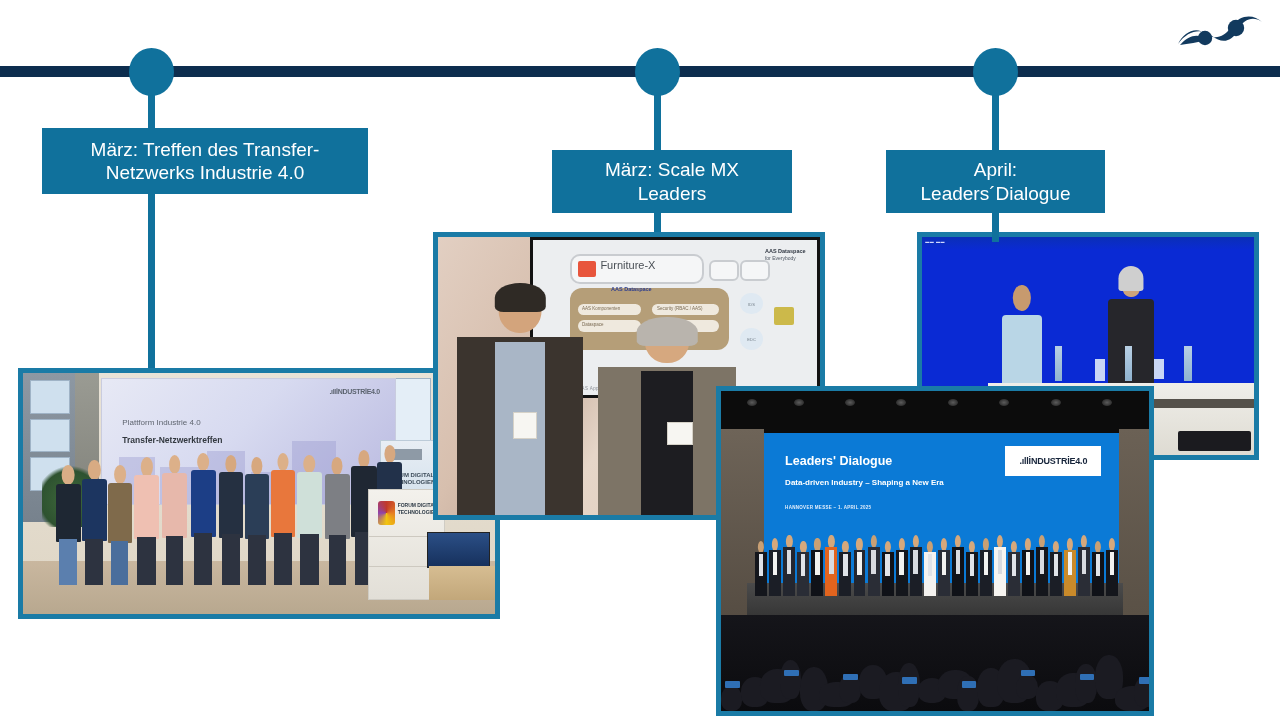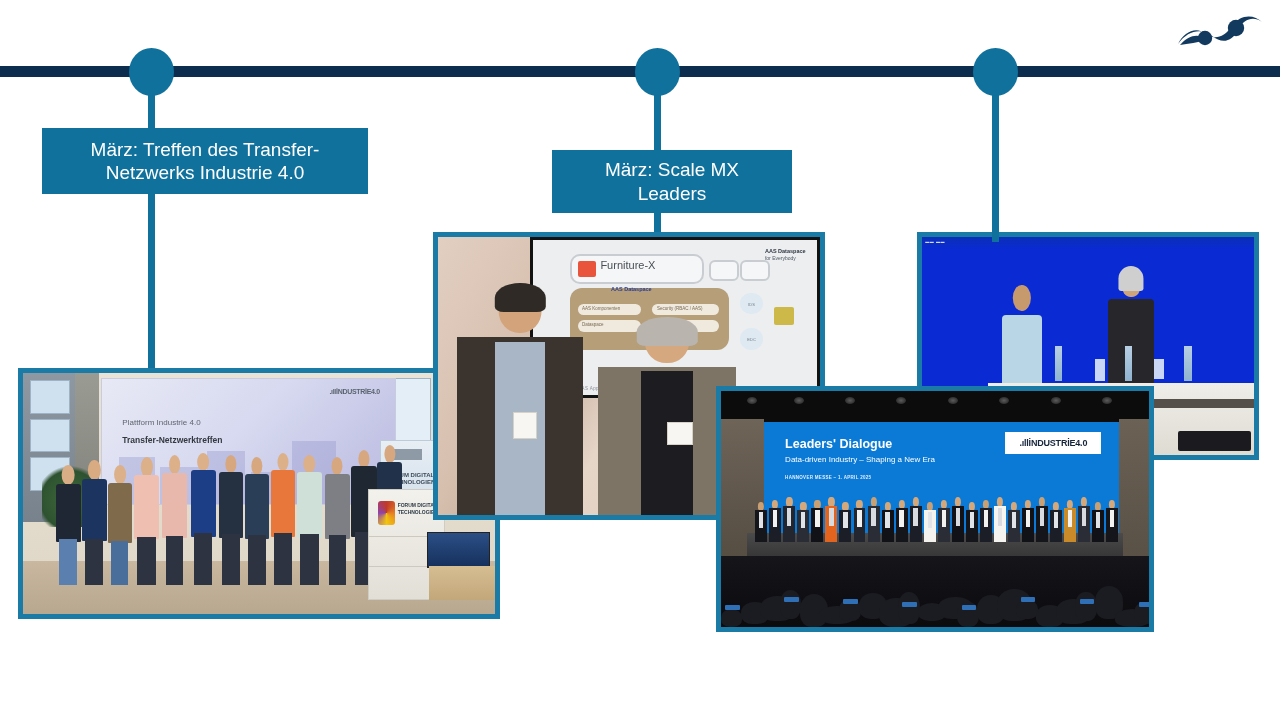--- a/index.html
+++ b/index.html
@@ -181,21 +181,21 @@
     background:radial-gradient(ellipse,#5c5c5c,#1b1b1b);border-radius:50%;}
   .p4 .sidewall{position:absolute;left:0;top:12%;width:10%;height:58%;
     background:linear-gradient(#6e6458,#564d43);}
   .p4 .sidewall-r{position:absolute;right:0;top:12%;width:7%;height:58%;
     background:linear-gradient(#6b6counterfeit,#5a5146);}
   .p4 .bigscreen{
     position:absolute;left:10%;top:13%;width:83%;height:47%;
     background:#0b7ad6;
   }
   .p4 .bs-title{position:absolute;left:6%;top:14%;font-size:12.5px;font-weight:bold;color:#fff;}
-  .p4 .bs-sub{position:absolute;left:6%;top:30%;font-size:8px;font-weight:normal;color:#fff;}
+  .p4 .bs-sub{position:absolute;left:6%;top:30%;font-size:8px;font-weight:bold;color:#fff;}
   .p4 .bs-date{position:absolute;left:6%;top:48%;font-size:4.5px;font-weight:bold;color:#e3eefb;letter-spacing:.3px;}
   .p4 .bs-logo{
     position:absolute;right:5%;top:9%;width:27%;height:20%;
     background:#fff;display:flex;align-items:center;justify-content:center;
   }
   .p4 .bs-logo span{font-size:9px;font-weight:bold;color:#16243a;letter-spacing:-.2px;}
   .p4 .stage-floor{position:absolute;left:6%;top:60%;width:88%;height:12%;
     background:linear-gradient(#4b4b4b,#333);}
   .p4 .stage-front{position:absolute;left:6%;top:72%;width:88%;height:5%;background:#262626;}
   .p4 .gp{position:absolute;}
@@ -243,20 +243,26 @@
       </span>
   </div>
 
   <div class="label-box" style="left:552px;top:150px;width:240px;height:63px;font-size:19px;">
     <span>
         <span style="display: block;">März: Scale MX</span>
         <span style="display: block;">Leaders</span>
       </span>
   </div>
 
+  <div class="label-box" style="left:886px;top:150px;width:219px;height:63px;font-size:19px;">
+    <span>
+        <span style="display: block;">April:</span>
+        <span style="display: block;">Leaders´Dialogue</span>
+      </span>
+  </div>
 
   <div class="photo p3" style="left:917px;top:232px;width:342px;height:228px;">
     <div class="canvas">
       <div class="bg"></div>
       <div class="bg2"></div>
       <div class="corner">▬▬ ▬▬</div>
 
       <div class="pp" style="left:24%;top:22%;width:12%;height:46%;">
         <div class="head" style="top:0;width:46%;height:26%;background:#c79a6e;"></div>
         <div class="head" style="top:-4%;width:62%;height:44%;background:#8d6a3c;border-radius:48% 48% 36% 36%;z-index:-1;"></div>
@@ -448,21 +454,21 @@
       <div class="man" style="left:42%;width:36%;height:70%;">
         <div class="head" style="top:0;width:32%;height:22%;background:#d6a87f;"></div>
         <div class="head" style="top:-2%;width:44%;height:15%;background:#b9b4ad;border-radius:50% 50% 16% 16%;"></div>
         <div class="torso" style="top:24%;height:76%;background:#7d7466;"></div>
         <div class="torso" style="top:26%;left:31%;width:38%;height:74%;background:#1d1d21;"></div>
         <div class="badge" style="left:50%;top:52%;width:17%;height:11%;"></div>
       </div>
     </div>
   </div>
 
-  <div class="photo p4" style="left:716px;top:386px;width:438px;height:246px;">
+  <div class="photo p4" style="left:716px;top:386px;width:438px;height:330px;">
     <div class="canvas">
       <div class="bg"></div>
       <div class="ceil"></div>
       <div class="spot" style="left:6%;"></div>
       <div class="spot" style="left:17%;"></div>
       <div class="spot" style="left:29%;"></div>
       <div class="spot" style="left:41%;"></div>
       <div class="spot" style="left:53%;"></div>
       <div class="spot" style="left:65%;"></div>
       <div class="spot" style="left:77%;"></div>

